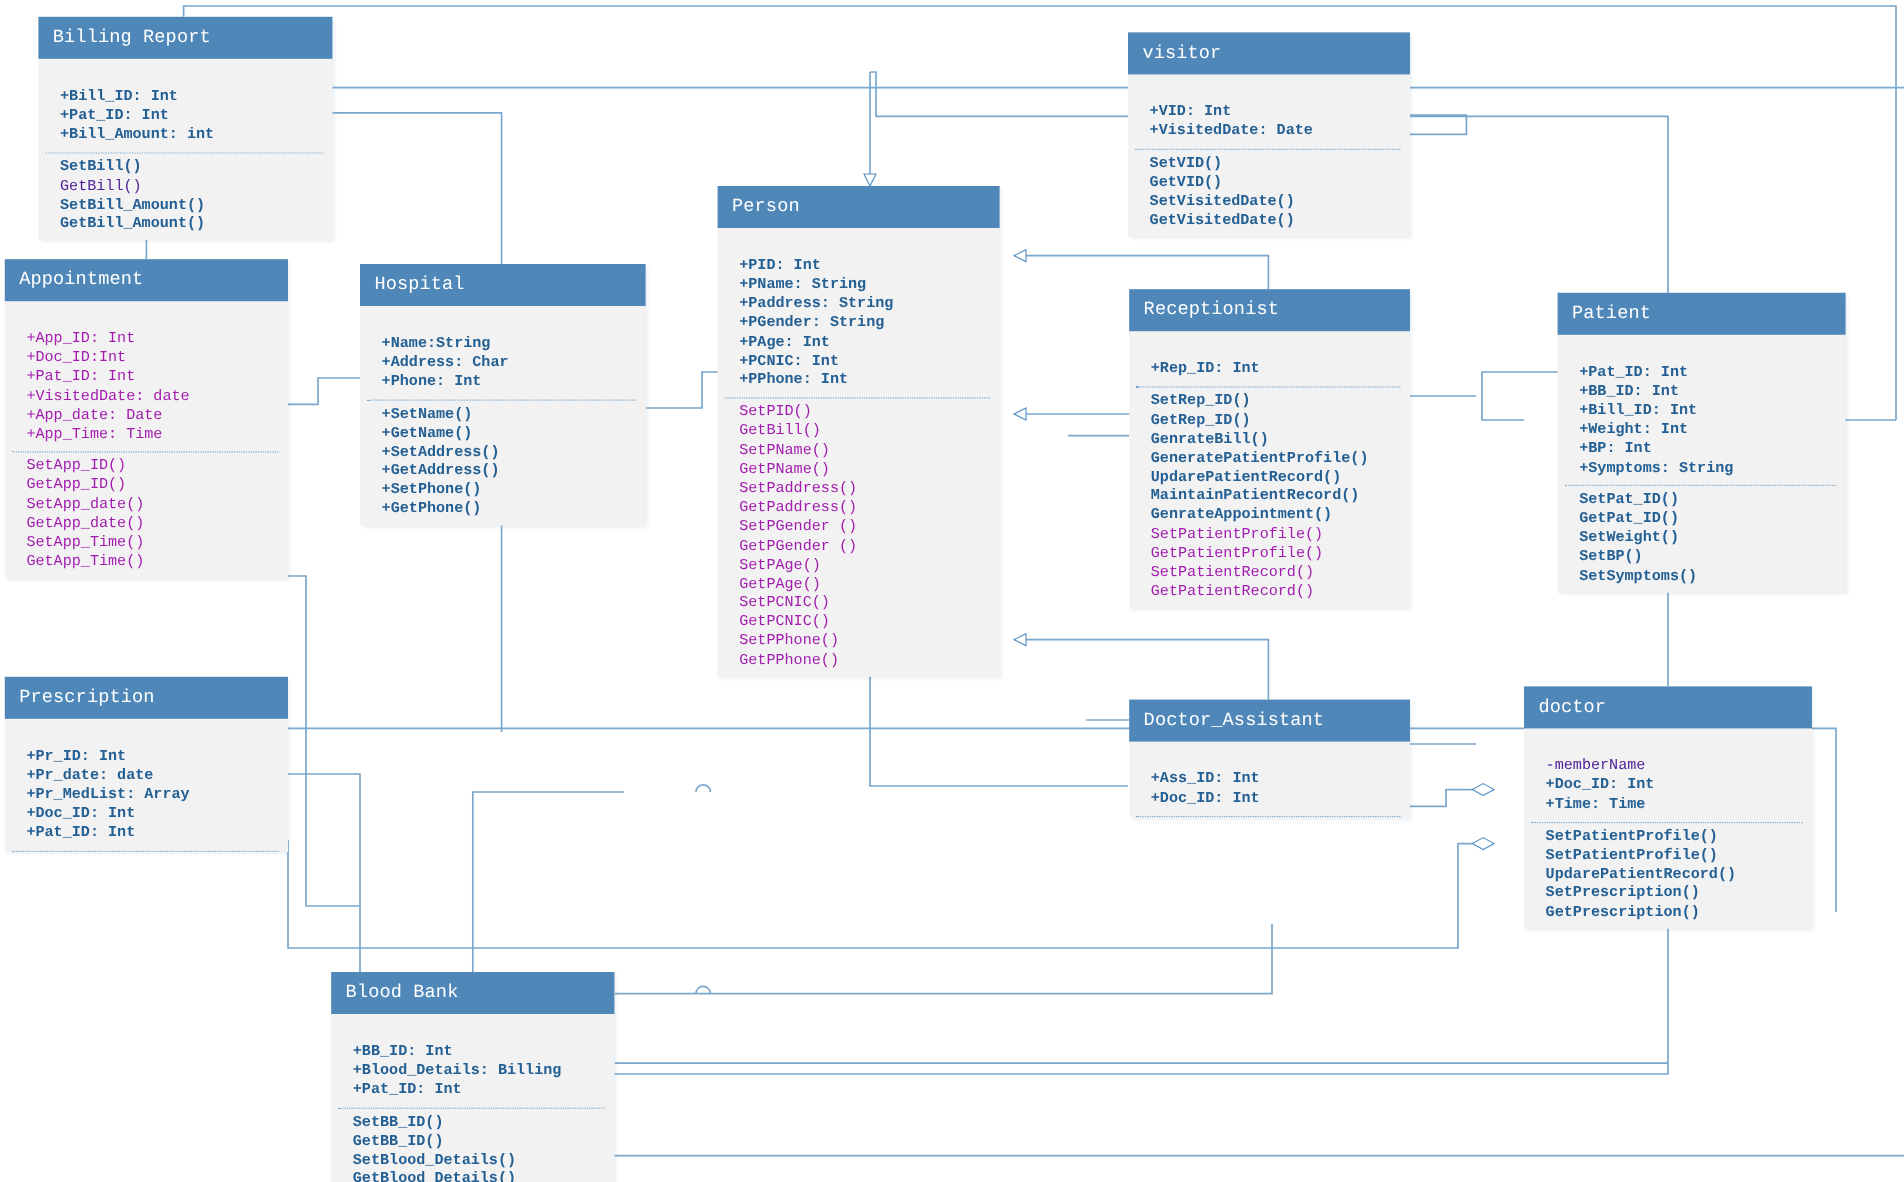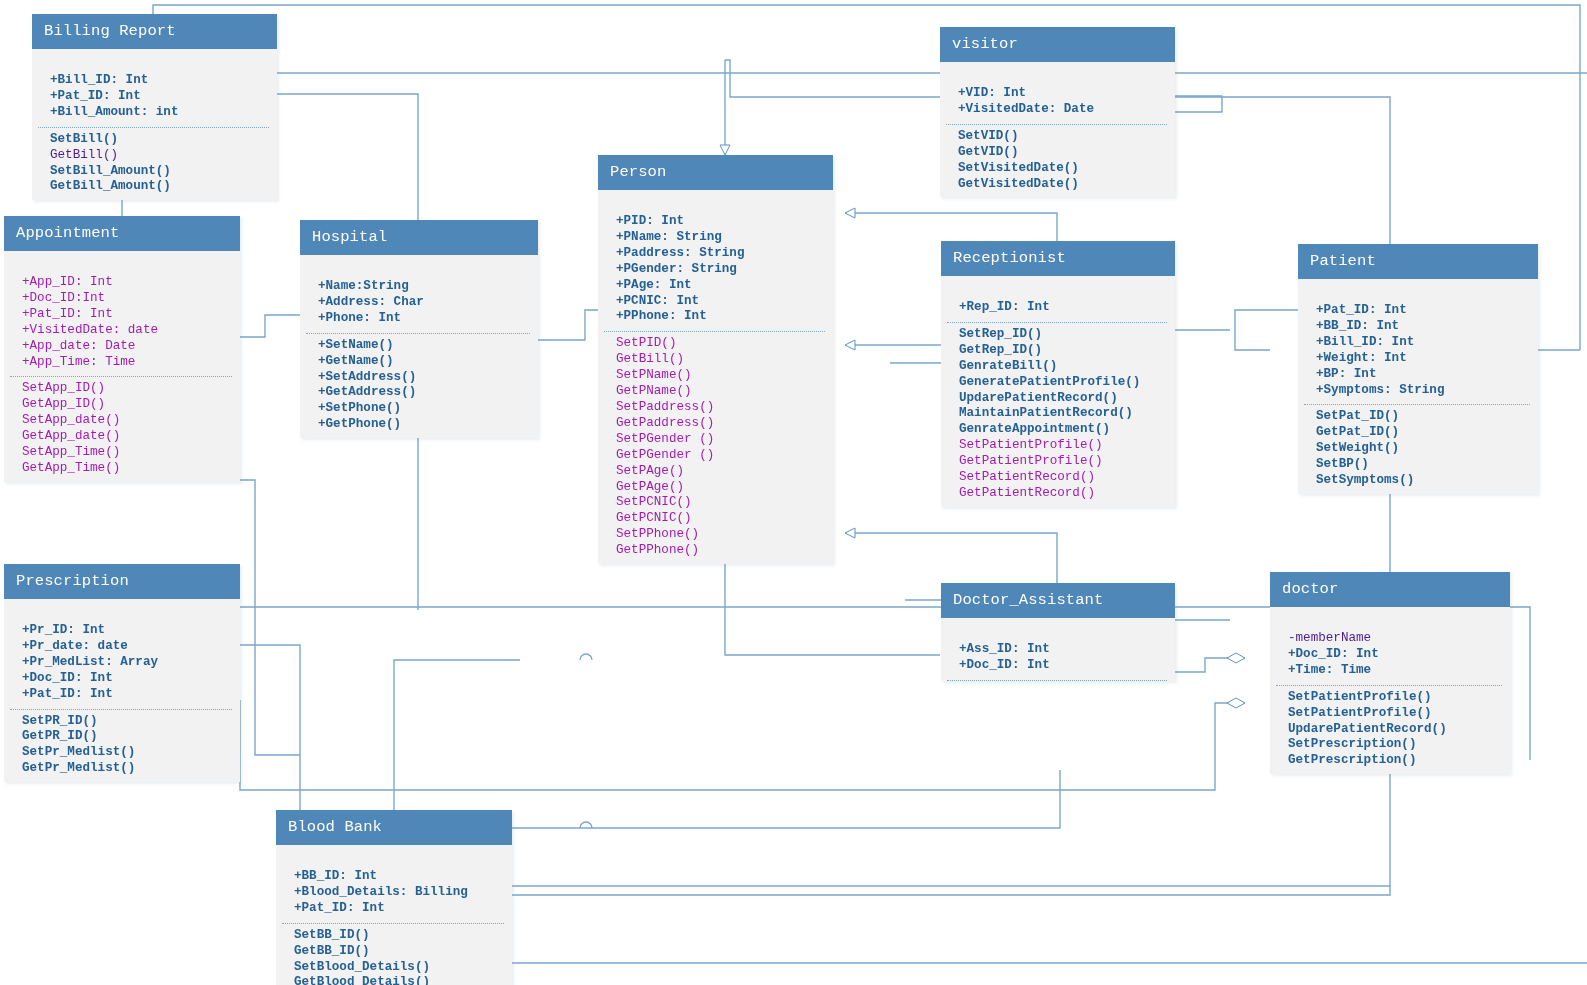--- a/index.html
+++ b/index.html
@@ -232,26 +232,20 @@
     <div class="cls" style="left: 4px; top: 564px; width: 236px;">
       <div class="hdr">Prescription</div>
       <div class="sect attrs">
         <div class="row b">+Pr_ID: Int</div>
         <div class="row b">+Pr_date: date</div>
         <div class="row b">+Pr_MedList: Array</div>
         <div class="row b">+Doc_ID: Int</div>
         <div class="row b">+Pat_ID: Int</div>
       </div>
       <div class="divider"></div>
-      <div class="sect meths">
-        <div class="row b">SetPR_ID()</div>
-        <div class="row b">GetPR_ID()</div>
-        <div class="row b">SetPr_Medlist()</div>
-        <div class="row b">GetPr_Medlist()</div>
-      </div>
     </div>
     <div class="cls" style="left: 941px; top: 583px; width: 234px;">
       <div class="hdr">Doctor_Assistant</div>
       <div class="sect attrs">
         <div class="row b">+Ass_ID: Int</div>
         <div class="row b">+Doc_ID: Int</div>
       </div>
       <div class="divider"></div>
     </div>
     <div class="cls" style="left: 1270px; top: 572px; width: 240px;">

